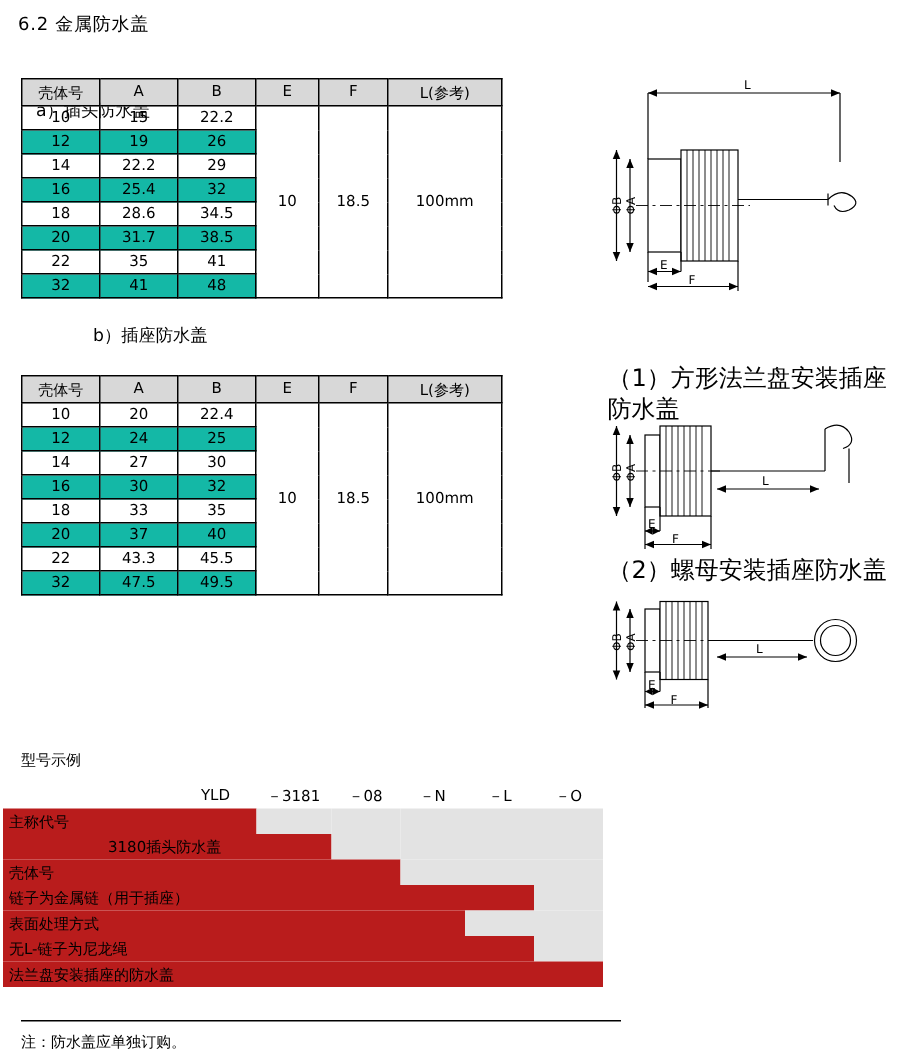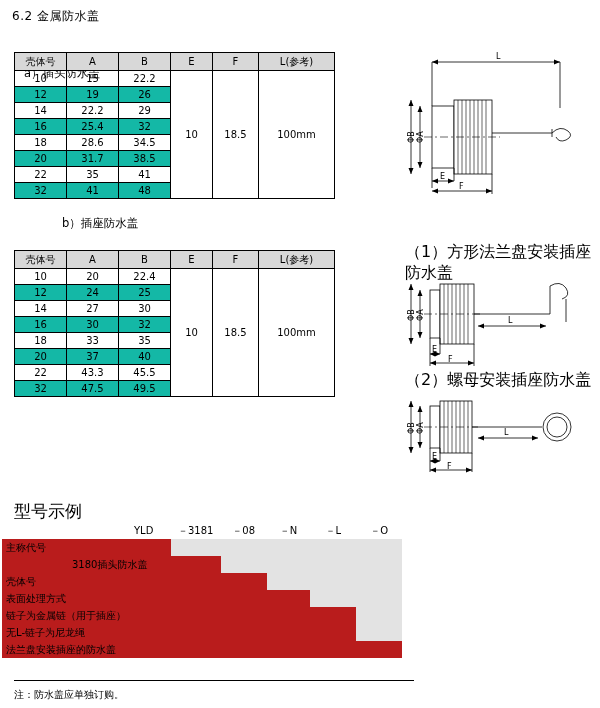--- a/index.html
+++ b/index.html
@@ -78,21 +78,21 @@
   .cap-title {
     position: absolute;
     font-size: 16px;
   }
 
   
   .model-title {
     position: absolute;
     left: 14px;
     top: 500px;
-    font-size: 17px;
+    font-size: 10px;
   }
   #model-table {
     position: absolute;
     left: 2px;
     top: 522px;
     width: 400px;
     border-collapse: collapse;
     font-size: 10px;
     table-layout: fixed;
   }
@@ -476,29 +476,29 @@
           <td class="blank"></td>
           <td class="blank"></td>
       </tr>
       <tr>
         <td class="label" colspan="4">壳体号</td>
         <td class="blank"></td>
           <td class="blank"></td>
           <td class="blank"></td>
       </tr>
       <tr>
+        <td class="label" colspan="6">链子为金属链（用于插座）</td>
+        <td class="blank"></td>
+      </tr>
+      <tr>
         <td class="label" colspan="5">表面处理方式</td>
         <td class="blank"></td>
           <td class="blank"></td>
       </tr>
       <tr>
-        <td class="label" colspan="6">链子为金属链（用于插座）</td>
-        <td class="blank"></td>
-      </tr>
-      <tr>
         <td class="label" colspan="6">无L-链子为尼龙绳</td>
         <td class="blank"></td>
       </tr>
       <tr>
         <td class="label" colspan="7">法兰盘安装插座的防水盖</td>
       </tr>
     </tbody>
   </table>
 
   <div class="hr-line" style="top:680px;"></div>

